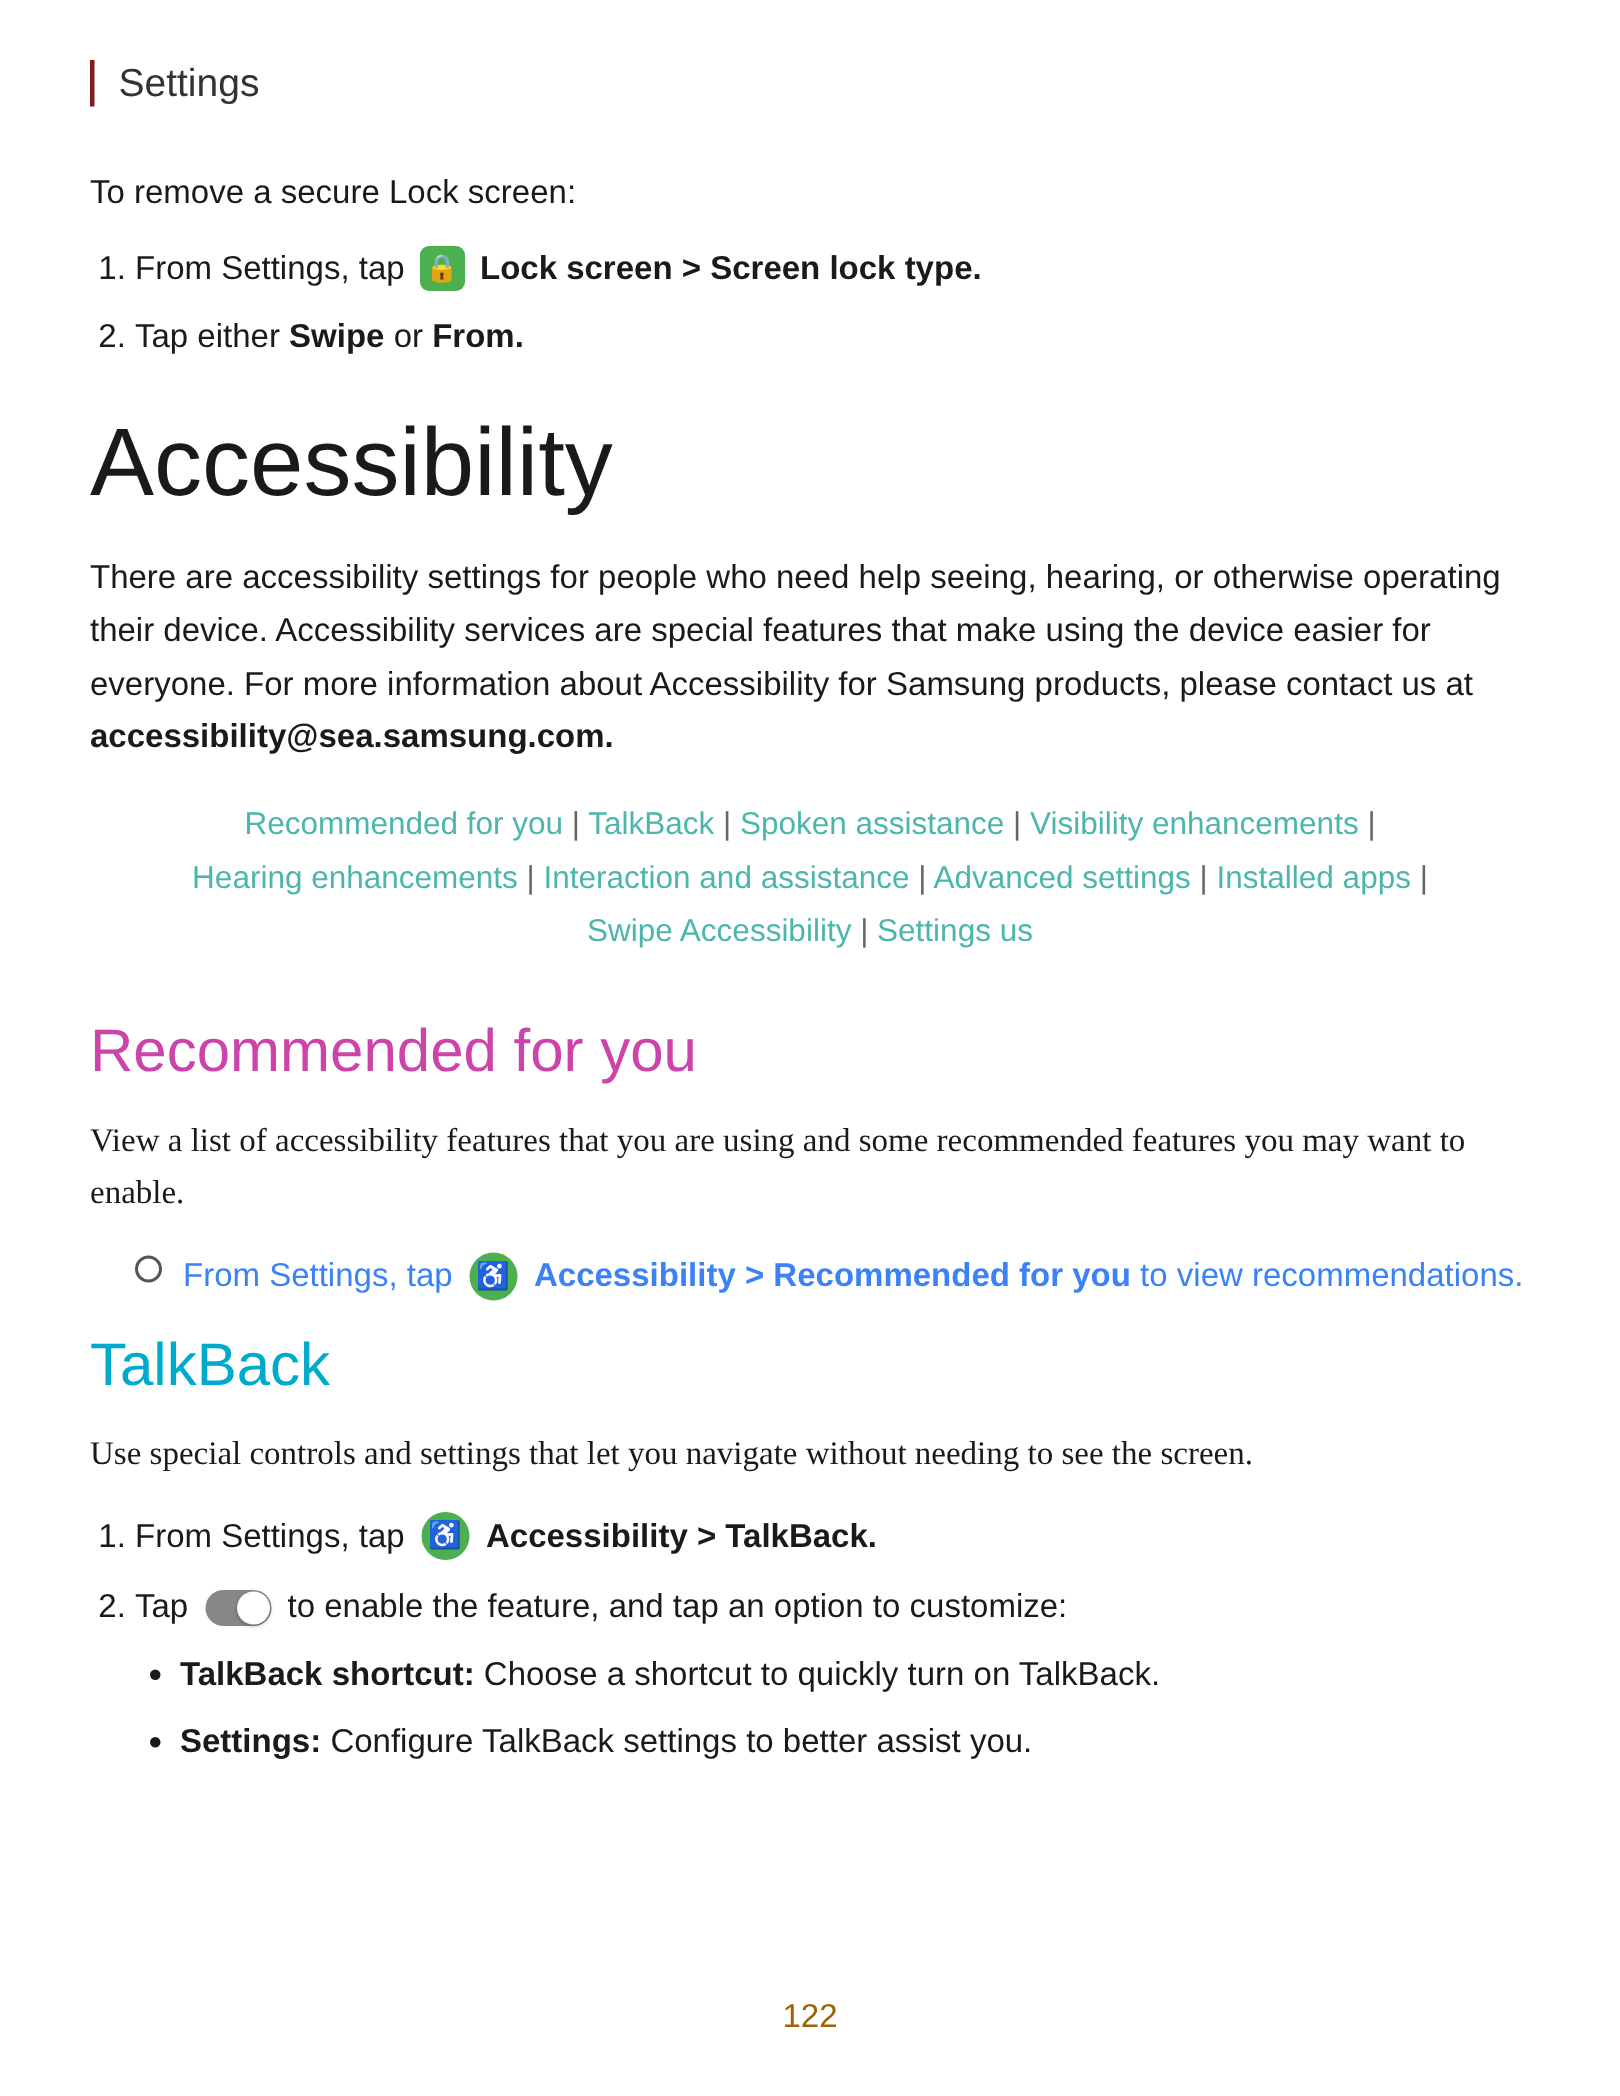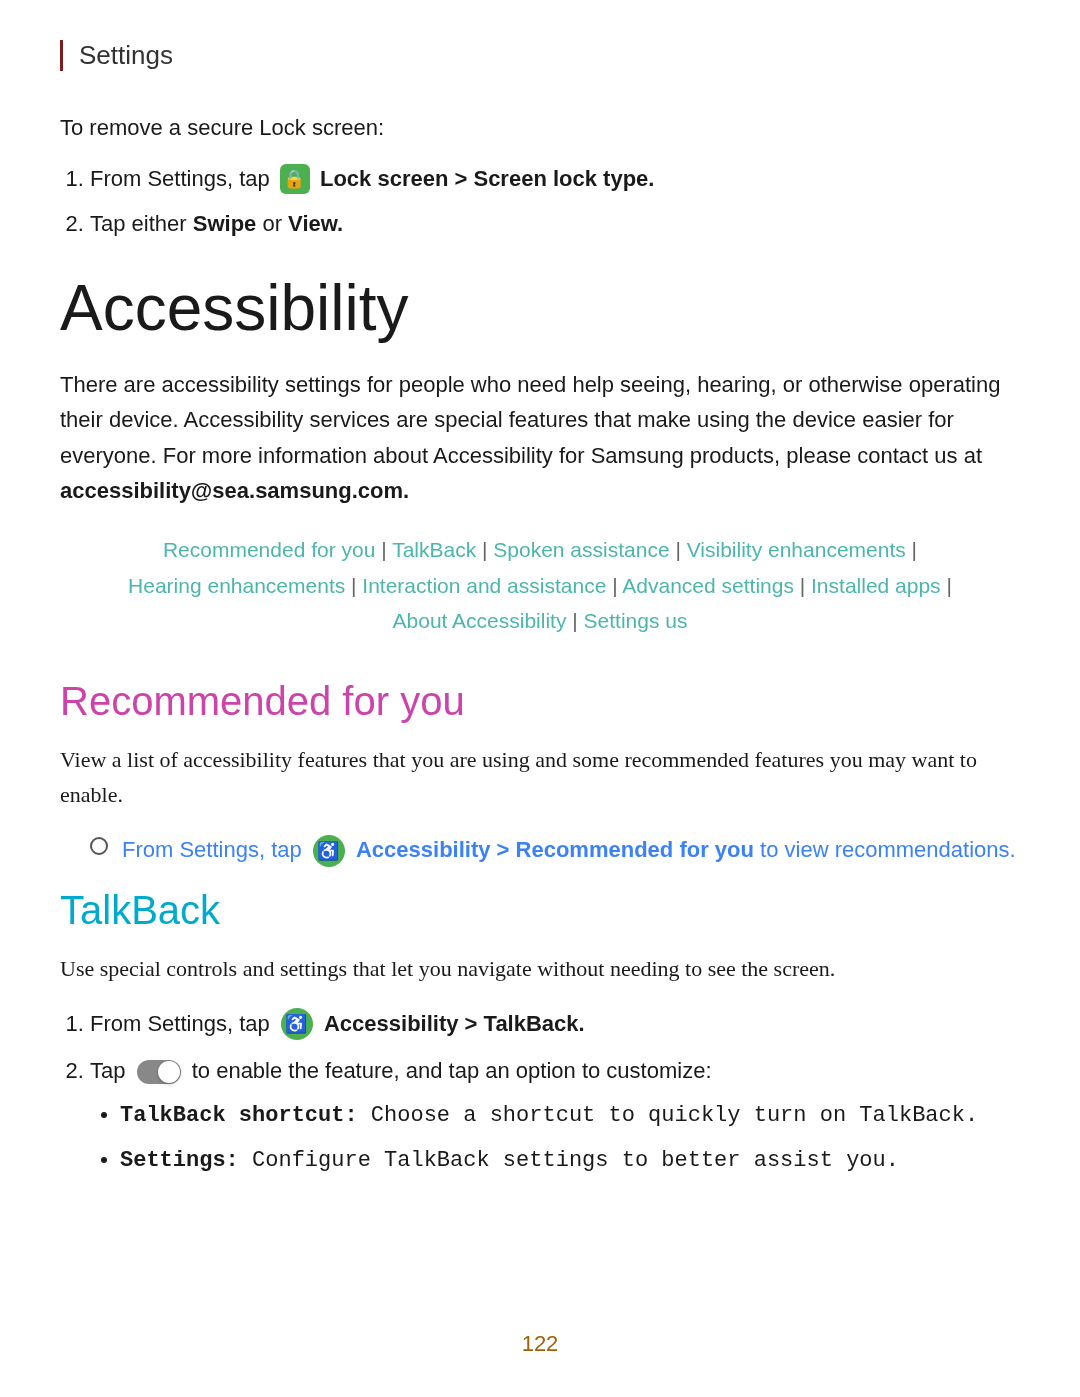--- a/index.html
+++ b/index.html
@@ -227,21 +227,21 @@
 
     .bullet-list {
       margin: 10px 0 0 30px;
       list-style: disc;
     }
 
     .bullet-list li {
       font-size: 22px;
       color: #1a1a1a;
       line-height: 1.6;
-      font-family: Liberation Mono, monospace;
+      font-family: Liberation Sans, sans-serif;
       margin-bottom: 10px;
     }
 
     .page-number {
       text-align: center;
       font-size: 22px;
       color: #a16207;
       font-family: 'Arial', sans-serif;
       position: absolute;
       bottom: 40px;
@@ -264,36 +264,36 @@
 
   <div class="intro-section">
     <p class="intro-text">To remove a secure Lock screen:</p>
     <ol class="numbered-list">
       <li>
         From Settings, tap
         <span class="lock-icon"></span>
         <span class="bold">Lock screen &gt; Screen lock type.</span>
       </li>
       <li>
-        Tap either <span class="bold">Swipe</span> or <span class="bold">View.</span>
+        Tap either <span class="bold">Swipe</span> or <span class="bold">From.</span>
       </li>
     </ol>
   </div>
 
   <h1 class="accessibility-title">Accessibility</h1>
 
   <p class="accessibility-intro">
     <span>There are accessibility settings for people who need help seeing, hearing, or otherwise operating their device. Accessibility services are special features that make using the device easier for everyone. For more information about Accessibility for Samsung products, please contact us at</span>
     <span class="bold">accessibility@sea.samsung.com.</span>
   </p>
 
   <div class="nav-links">
     <a class="nav-link">Recommended for you</a><span class="nav-separator"> | </span><a class="nav-link">TalkBack</a><span class="nav-separator"> | </span><a class="nav-link">Spoken assistance</a><span class="nav-separator"> | </span><a class="nav-link">Visibility enhancements</a><span class="nav-separator"> | </span><br>
     <a class="nav-link">Hearing enhancements</a><span class="nav-separator"> | </span><a class="nav-link">Interaction and assistance</a><span class="nav-separator"> | </span><a class="nav-link">Advanced settings</a><span class="nav-separator"> | </span><a class="nav-link">Installed apps</a><span class="nav-separator"> | </span><br>
-    <a class="nav-link">About Accessibility</a><span class="nav-separator"> | </span><a class="nav-link">Settings us</a>
+    <a class="nav-link">Swipe Accessibility</a><span class="nav-separator"> | </span><a class="nav-link">Settings us</a>
   </div>
 
   <div>
     <h2 class="section-title">Recommended for you</h2>
     <p class="section-desc">View a list of accessibility features that you are using and some recommended features you may want to enable.</p>
     <ul class="circle-list">
       <li>
         <span class="circle-bullet"></span>
         <span class="circle-list-item-content">
           <span>From Settings, tap </span>

